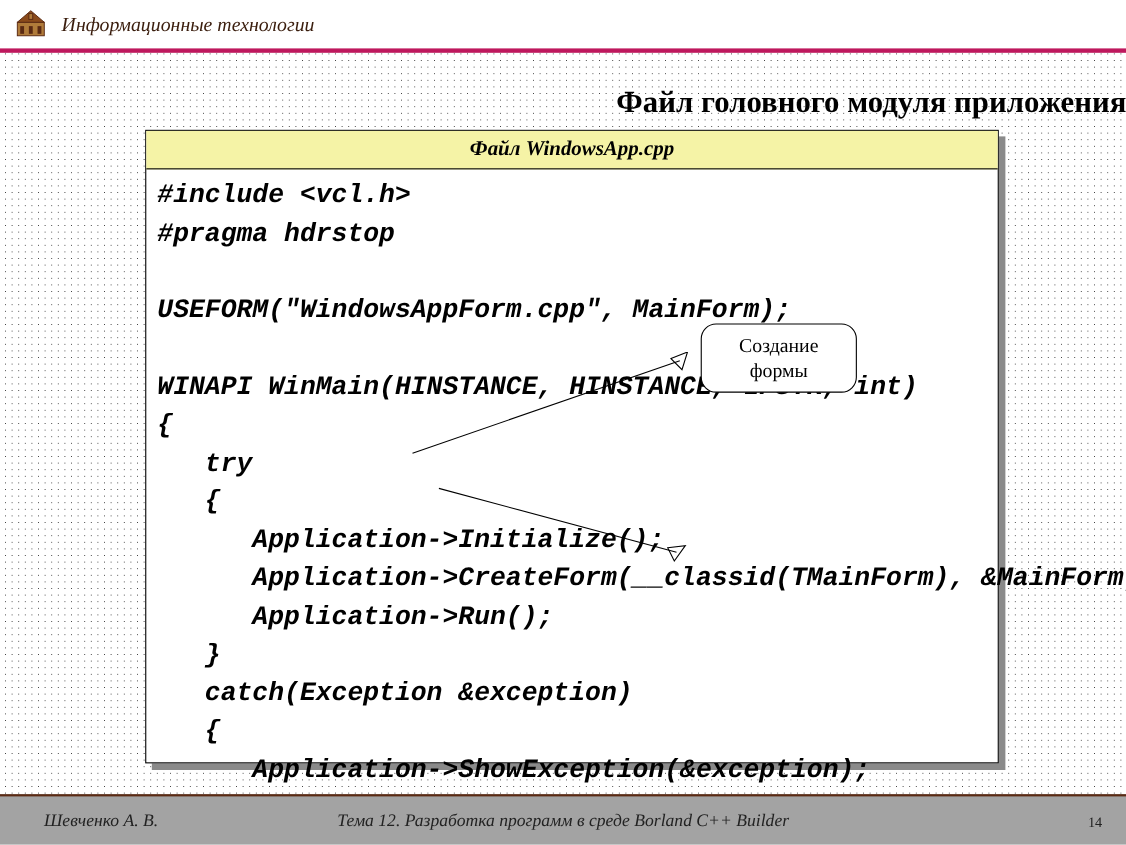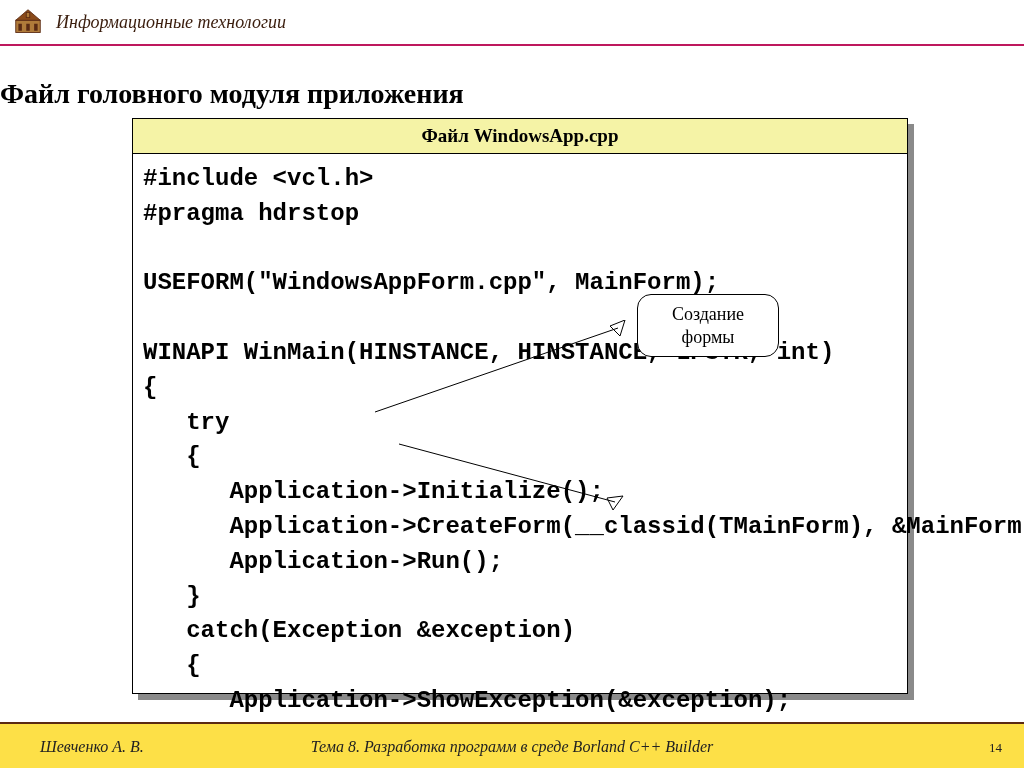--- a/index.html
+++ b/index.html
@@ -25,42 +25,42 @@
     background-image: radial-gradient(#444 0.6px, transparent 0.6px);
     background-size: 6px 6px;
     background-position: 2px 2px;
   }
   
   .topbar {
     position: absolute;
     top: 0; left: 0; right: 0;
     height: 44px;
     background: #fff;
-    border-bottom: 2px solid #be185d;
+    border-bottom: 4px solid #be185d;
     z-index: 5;
   }
   .logo {
     position: absolute;
     left: 14px; top: 8px;
     width: 28px; height: 28px;
   }
   .logo svg { width: 28px; height: 28px; }
   .course-title {
     position: absolute;
     left: 56px; top: 12px;
     font-style: italic;
     font-size: 18px;
     color: #3a1d0d;
   }
   
   .bottombar {
     position: absolute;
     bottom: 0; left: 0; right: 0;
     height: 44px;
-    background: #fde047;
+    background: #a3a3a3;
     border-top: 2px solid #5a2a13;
     z-index: 5;
   }
   .author {
     position: absolute;
     left: 40px; bottom: 12px;
     font-style: italic;
     font-size: 16px;
     color: #222;
   }
@@ -76,22 +76,22 @@
   .pagenum {
     position: absolute;
     right: 22px; bottom: 12px;
     font-size: 13px;
     color: #222;
   }
   
   .slide-title {
     position: absolute;
     top: 78px;
-    left: 0; right: 16px;
-    text-align: left;
+    left: 0; right: 0;
+    text-align: right;
     font-weight: bold;
     font-size: 28px;
     color: #000;
     z-index: 3;
   }
   
   .panel-shadow {
     position: absolute;
     left: 138px;
     top: 124px;
@@ -102,20 +102,21 @@
   }
   .panel {
     position: absolute;
     left: -6px;
     top: -6px;
     width: 776px;
     height: 576px;
     background: #ffffff;
     border: 1px solid #000;
     box-sizing: border-box;
+    font-style: italic;
   }
   .panel-header {
     height: 34px;
     line-height: 34px;
     text-align: center;
     background: #f5f3a6;
     border-bottom: 1px solid #000;
     font-weight: bold;
     font-size: 19px;
     color: #000;
@@ -217,17 +218,17 @@
 формы</span>
   </div>
 
   <svg class="pointer" style="left:395px; top:440px; width:230px; height:100px;">
     <polygon points="212,58 228,56 218,70" fill="#fff" stroke="#000" stroke-width="1"></polygon>
     <line x1="220" y1="62" x2="4" y2="4" stroke="#000" stroke-width="1"></line>
   </svg>
 
   <div class="bottombar">
     <div class="author">Шевченко А. В.</div>
-    <div class="topic">Тема 8. Разработка программ в среде Borland C++ Builder</div>
+    <div class="topic">Тема 12. Разработка программ в среде Borland C++ Builder</div>
     <div class="pagenum">14</div>
   </div>
 
 </div>
 
 </body></html>

